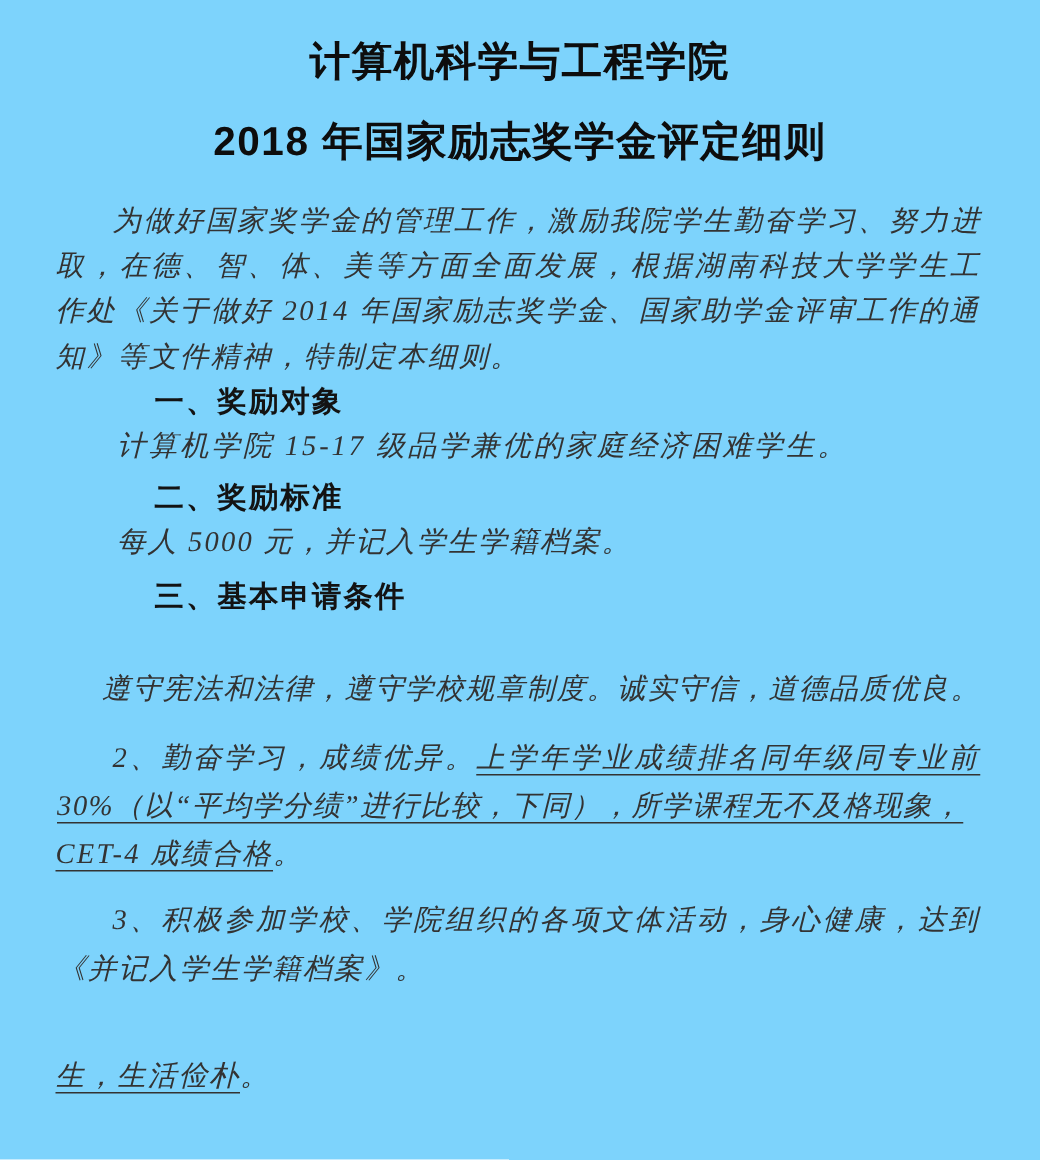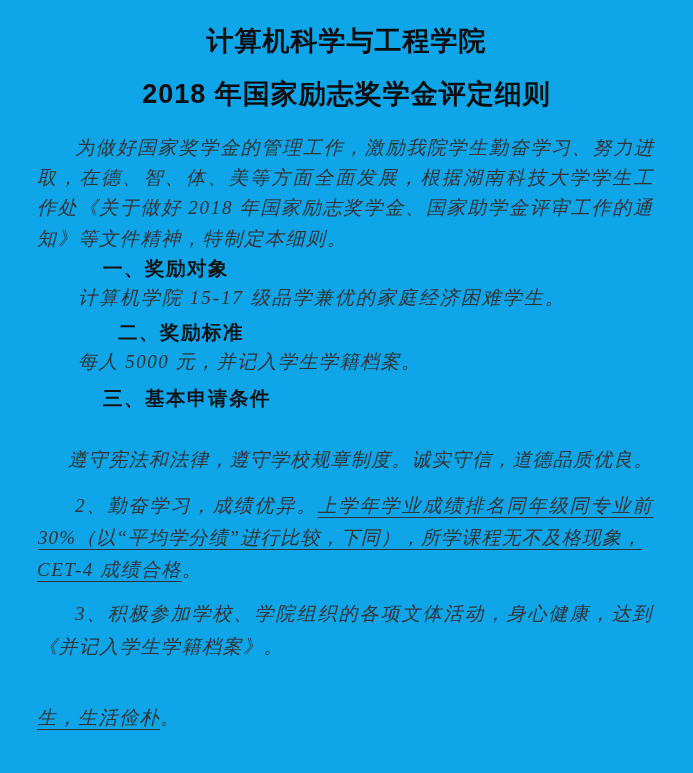--- a/index.html
+++ b/index.html
@@ -1,21 +1,21 @@
 <!DOCTYPE html>
 <html><head>
 <meta charset="utf-8">
 <style>
   * { margin: 0; padding: 0; box-sizing: border-box; }
   html, body { background: #ffffff; }
   .page {
     position: relative;
     width: 693px;
     height: 773px;
-    background: #0ea5e9;
+    background: #7dd3fc;
     overflow: hidden;
   }
   .ln { position: absolute; white-space: nowrap; line-height: 1.15; }
   .title {
     left: 0; width: 100%; text-align: center;
     font-family: "Liberation Sans", sans-serif;
     font-weight: bold; font-size: 27px; color: #0d0d0d;
     letter-spacing: 1px;
   }
   .heading {
@@ -37,27 +37,27 @@
 <body>
 
 <div class="page">
 
   <div class="ln title" style="top:26px">计算机科学与工程学院</div>
 
   <div class="ln title" style="top:79px">2018 年国家励志奖学金评定细则</div>
 
   <div class="ln bodyln" style="top:137px;left:75px;letter-spacing:1.7px">为做好国家奖学金的管理工作，激励我院学生勤奋学习、努力进</div>
   <div class="ln bodyln" style="top:167px;left:37px;letter-spacing:2.3px">取，在德、智、体、美等方面全面发展，根据湖南科技大学学生工</div>
-  <div class="ln bodyln" style="top:197px;left:37px;letter-spacing:1.7px">作处《关于做好 2018 年国家励志奖学金、国家助学金评审工作的通</div>
+  <div class="ln bodyln" style="top:197px;left:37px;letter-spacing:1.7px">作处《关于做好 2014 年国家励志奖学金、国家助学金评审工作的通</div>
   <div class="ln heading" style="top:257px;left:103px">一、奖励对象</div>
 
   <div class="ln bodyln" style="top:228px;left:37px;letter-spacing:1.7px">知》等文件精神，特制定本细则。</div>
   <div class="ln bodyln" style="top:287px;left:78px;letter-spacing:2px">计算机学院 15-17 级品学兼优的家庭经济困难学生。</div>
 
-  <div class="ln heading" style="top:321px;left:118px">二、奖励标准</div>
+  <div class="ln heading" style="top:321px;left:103px">二、奖励标准</div>
   <div class="ln bodyln" style="top:351px;left:78px;letter-spacing:1.5px">每人 5000 元，并记入学生学籍档案。</div>
 
   <div class="ln heading" style="top:387px;left:103px">三、基本申请条件</div>
 
   <div class="ln bodyln" style="top:449px;left:68px;letter-spacing:1.2px">遵守宪法和法律，遵守学校规章制度。诚实守信，道德品质优良。</div>
 
   <div class="ln bodyln" style="top:495px;left:75px;letter-spacing:2px"><span>2、勤奋学习，成绩优异。</span><span class="u">上学年学业成绩排名同年级同专业前</span></div>
   <div class="ln bodyln" style="top:527px;left:38px;letter-spacing:1.1px"><span class="u">30%（以“平均学分绩”进行比较，下同），所学课程无不及格现象，</span></div>
   <div class="ln bodyln" style="top:559px;left:37px;letter-spacing:1.5px"><span class="u">CET-4 成绩合格</span><span>。</span></div>
 

